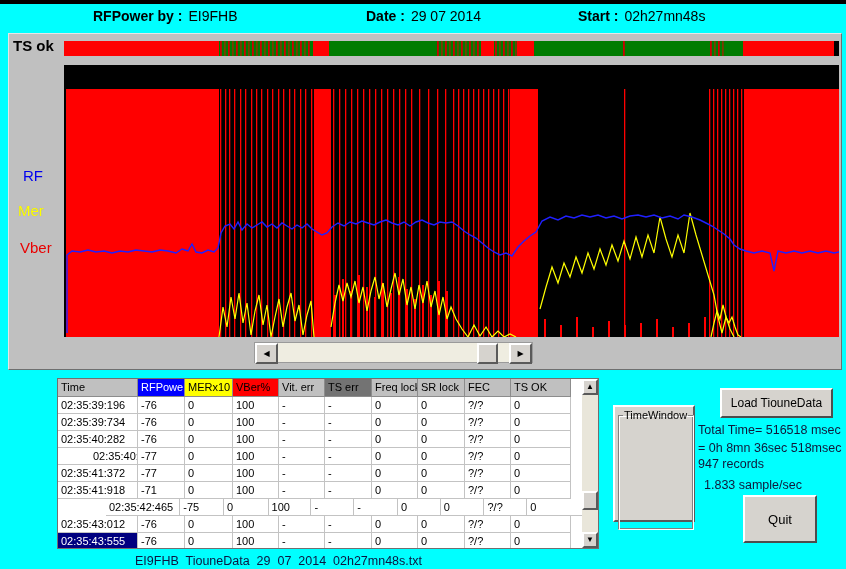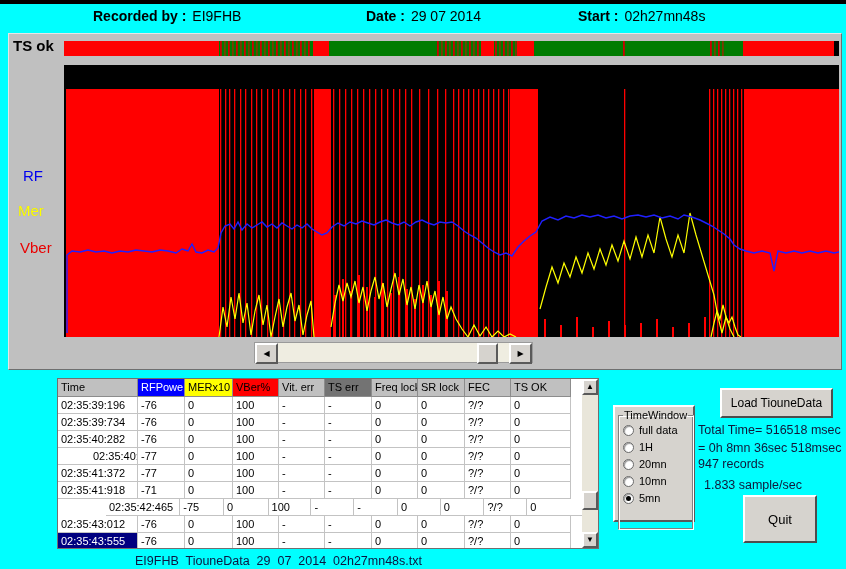--- a/index.html
+++ b/index.html
@@ -76,21 +76,21 @@
   .info.rate{top:478px;left:704px;}
   
   .statusbar{left:135px;top:554px;font-size:12.5px;color:#0c1440;white-space:pre;}
 </style>
 </head>
 <body>
 
 <div class="abs top-strip"></div>
 
 <div>
-  <span class="abs hdr-item" style="left:93px"><b>Recorded by :</b><span>EI9FHB</span></span>
+  <span class="abs hdr-item" style="left:93px"><b>RFPower by :</b><span>EI9FHB</span></span>
   <span class="abs hdr-item" style="left:366px"><b>Date :</b><span>29 07 2014</span></span>
   <span class="abs hdr-item" style="left:578px"><b>Start :</b><span>02h27mn48s</span></span>
 </div>
 
 <div class="abs panel">
   <span class="abs ts-label">TS ok</span>
   <svg id="ts-svg" class="abs" width="775" height="15" viewBox="0 0 775 15">
       <rect x="0" y="0" width="155" height="15" fill="#ff0000"></rect>
       <rect x="155" y="0" width="94" height="15" fill="#007c00"></rect>
       <rect x="156" y="0" width="1.8" height="15" fill="#cc0000"></rect>
@@ -384,42 +384,20 @@
   <div class="vscroll">
     <div class="sbtn up">▲</div>
     <div class="vthumb"></div>
     <div class="sbtn down">▼</div>
   </div>
 </div>
 
 <div class="abs tw-panel">
   <fieldset class="tw-fieldset">
     <legend>TimeWindow</legend>
-    <div id="tw-options">
-        <div class="radio-row">
-          <span class="radio"></span>
-          <span class="radio-label">full data</span>
-        </div>
-        <div class="radio-row">
-          <span class="radio"></span>
-          <span class="radio-label">1H</span>
-        </div>
-        <div class="radio-row">
-          <span class="radio"></span>
-          <span class="radio-label">20mn</span>
-        </div>
-        <div class="radio-row">
-          <span class="radio"></span>
-          <span class="radio-label">10mn</span>
-        </div>
-        <div class="radio-row">
-          <span class="radio on"></span>
-          <span class="radio-label">5mn</span>
-        </div>
-      </div>
   </fieldset>
 </div>
 
 <button class="push-btn load-btn">Load TiouneData</button>
 <div class="info total">Total Time= 516518 msec</div>
 <div class="info dur">= 0h 8mn 36sec 518msec</div>
 <div class="info rec">947 records</div>
 <div class="info rate">1.833 sample/sec</div>
 <button class="push-btn quit-btn">Quit</button>
 

